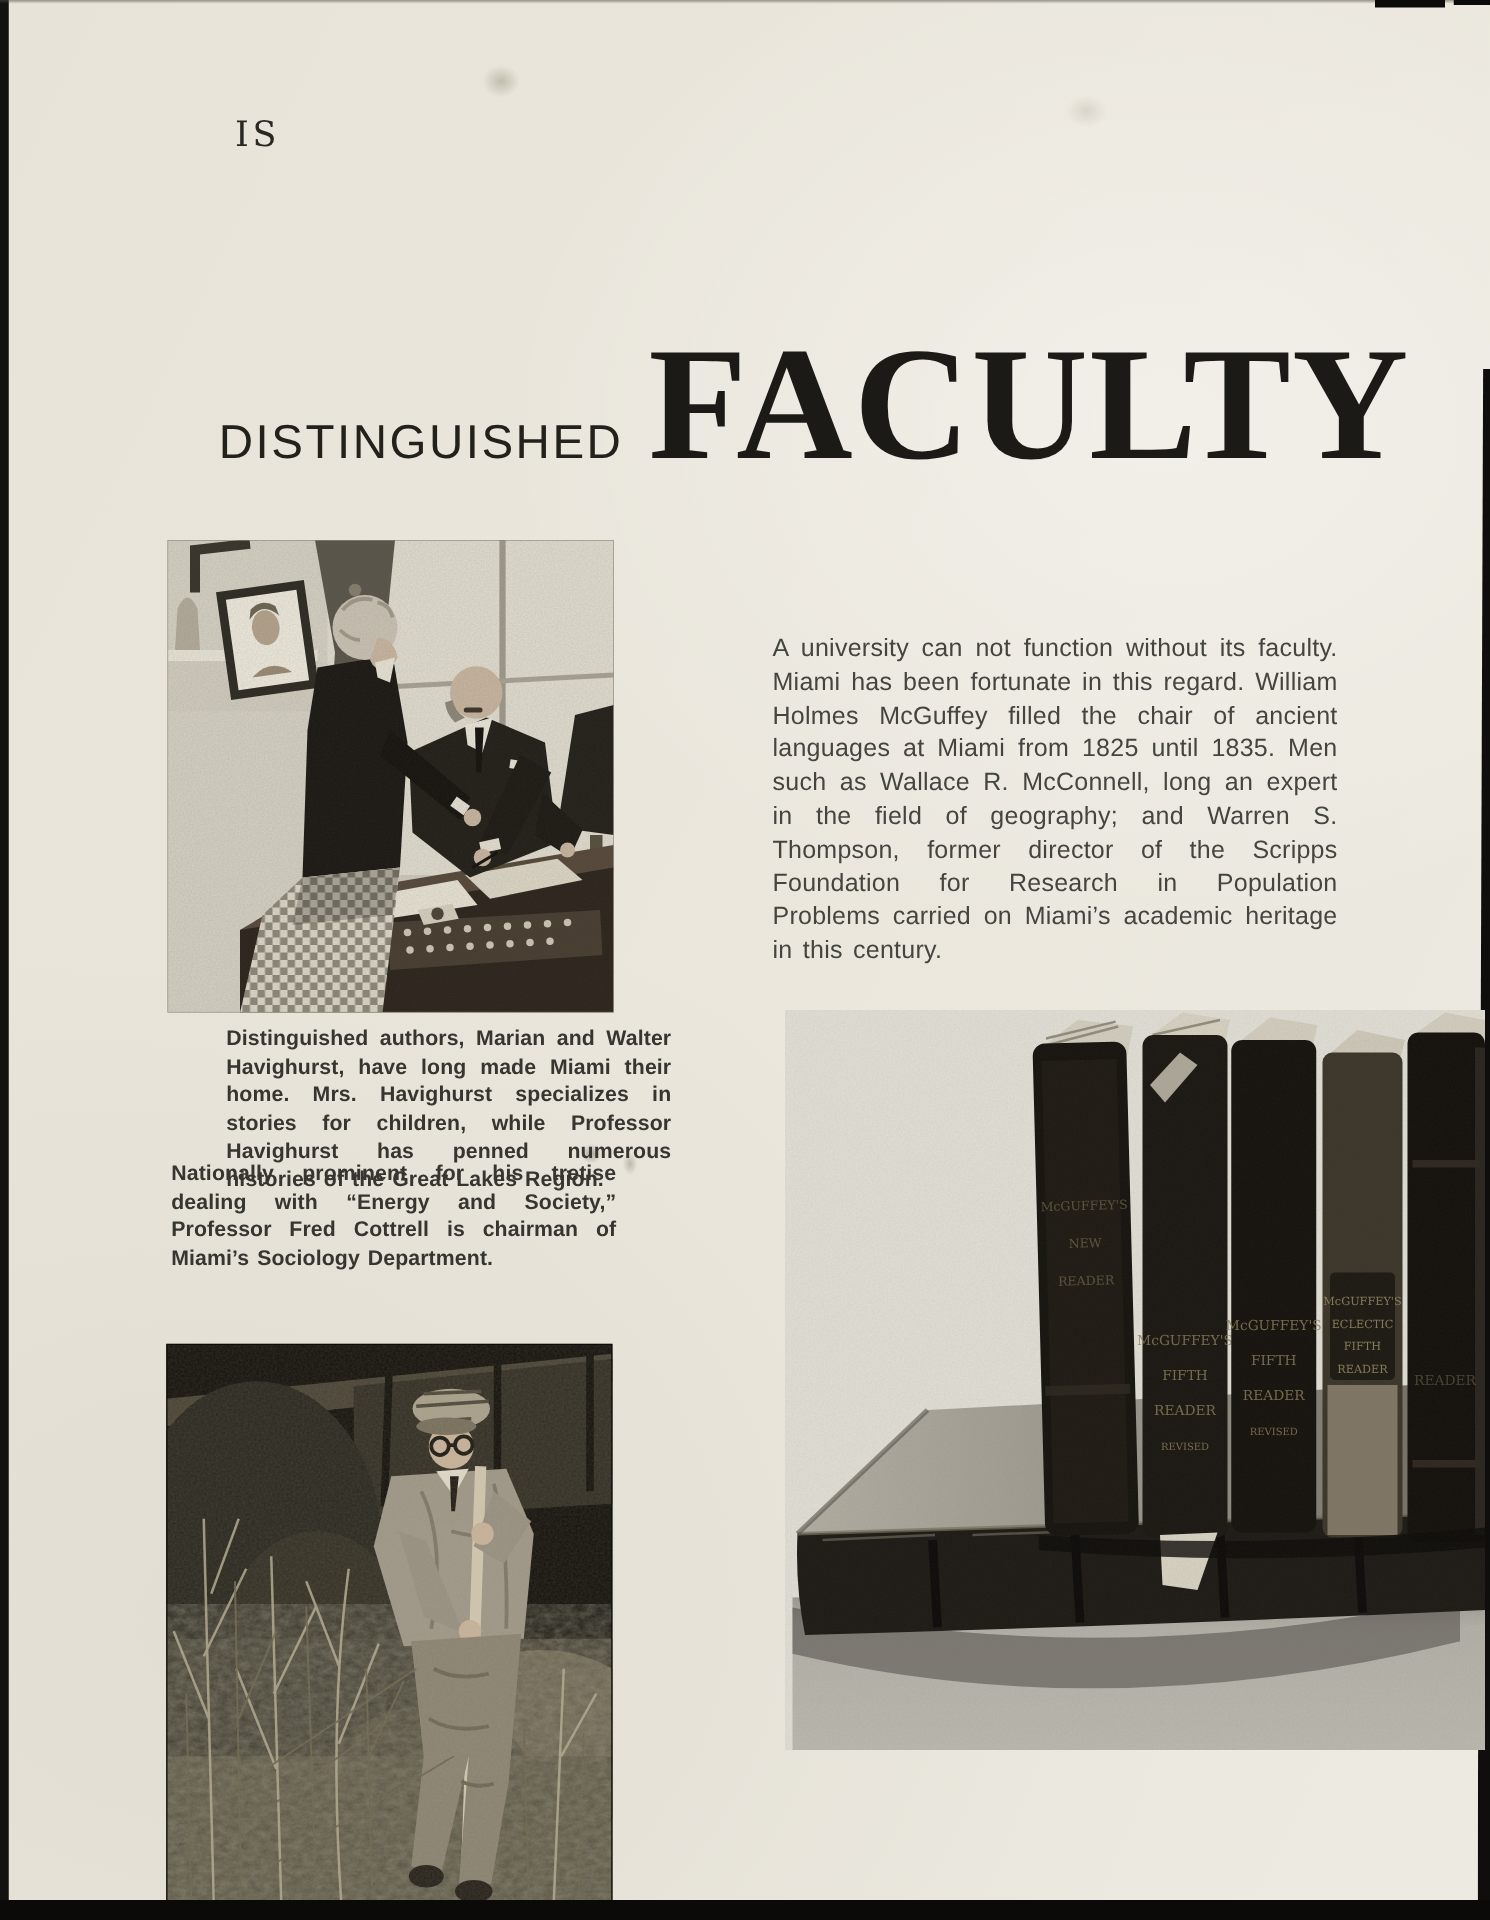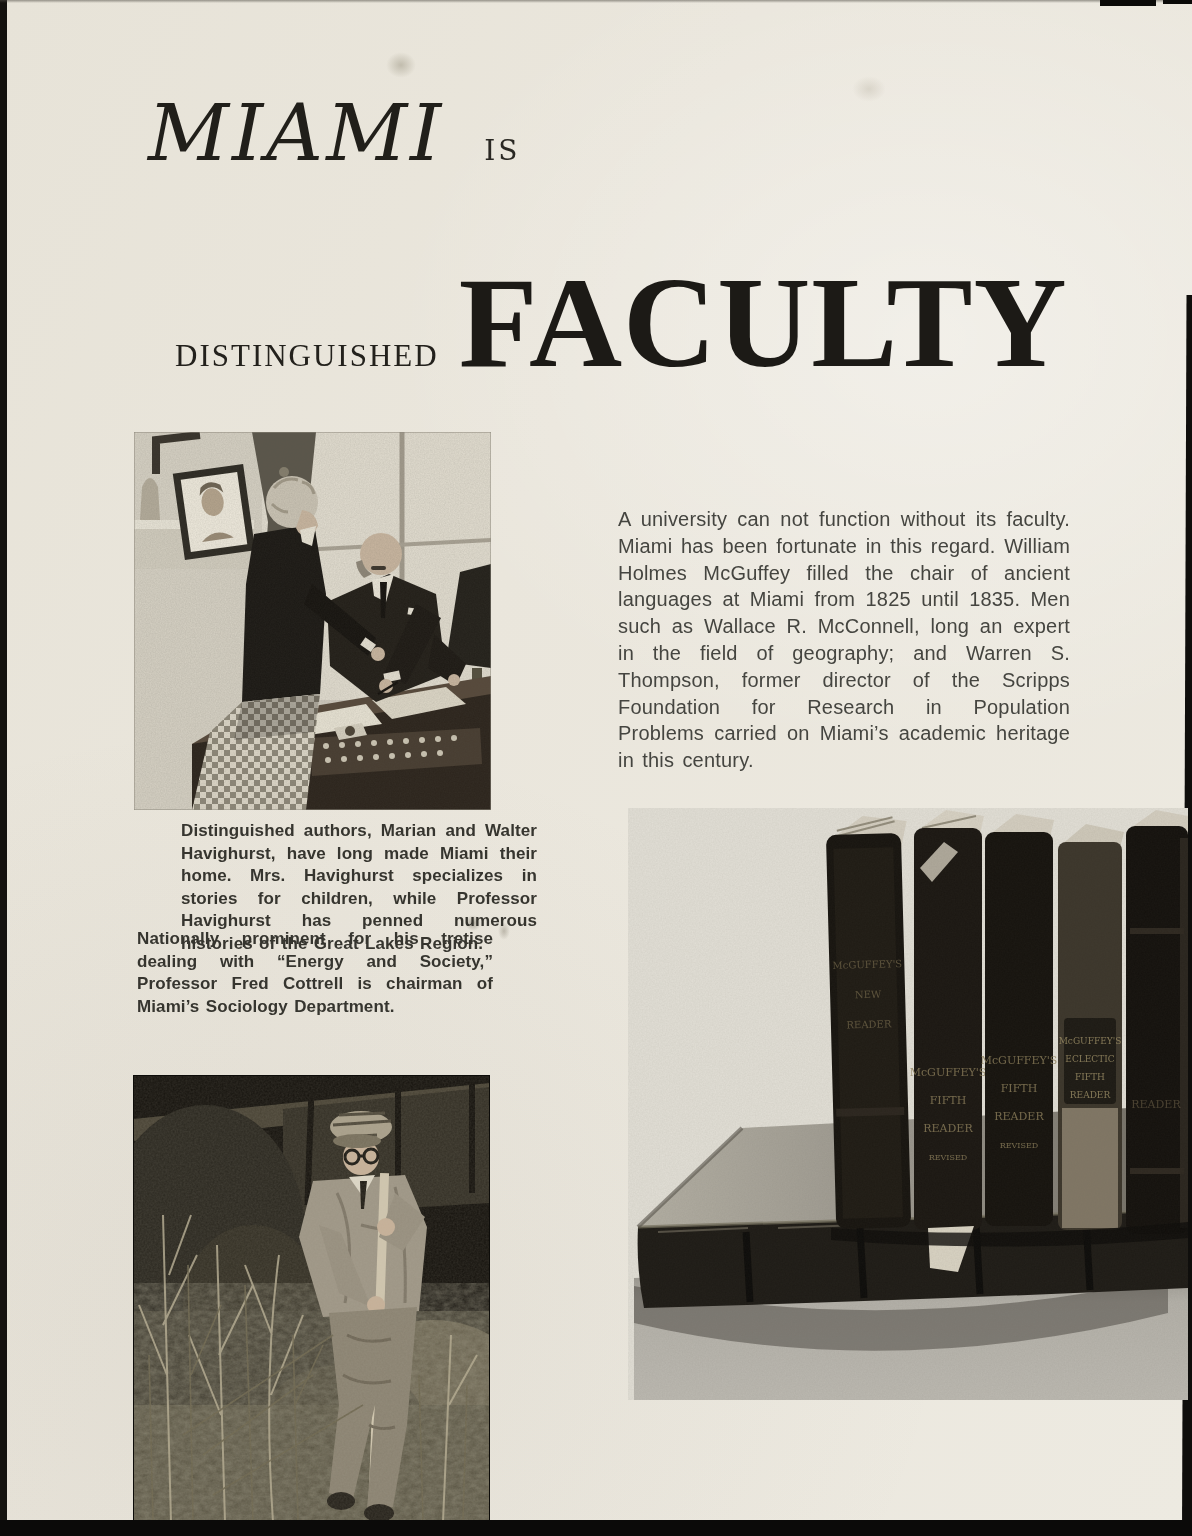--- a/index.html
+++ b/index.html
@@ -26,21 +26,21 @@
   .sm2{left:852px;top:76px;width:34px;height:26px;background:radial-gradient(#c9c4b6,rgba(201,196,182,0) 70%);opacity:.55;}
   .sm3{left:465px;top:915px;width:16px;height:16px;background:radial-gradient(#8e897b,rgba(142,137,123,0) 70%);opacity:.7;border-radius:40%;}
   .sm4{left:498px;top:922px;width:12px;height:18px;background:radial-gradient(#a09a8c,rgba(160,154,140,0) 70%);opacity:.6;}
   .sm5{left:455px;top:1225px;width:22px;height:20px;background:radial-gradient(#bab4a4,rgba(186,180,164,0) 70%);opacity:.5;}
 
   
   .kicker{position:absolute;left:148px;top:94px;display:flex;align-items:baseline;line-height:1;}
   .kicker .big{font-family:"DejaVu Serif", serif;font-style:italic;font-size:79px;letter-spacing:3px;color:#211f1a;}
   .kicker .small{font-family:"DejaVu Serif", serif;font-size:28px;letter-spacing:3px;margin-left:40px;color:#2a2823;}
   .deck{position:absolute;left:175px;top:258px;display:flex;align-items:baseline;line-height:1;white-space:nowrap;}
-  .deck .sub{font-family:Liberation Serif, serif;font-size:31px;letter-spacing:2px;color:#23211c;}
+  .deck .sub{font-family:Liberation Sans, sans-serif;font-size:38px;letter-spacing:2px;color:#23211c;}
   .deck .huge{font-family:"Liberation Serif", serif;font-weight:700;font-size:129px;letter-spacing:1px;margin-left:20px;color:#1c1a16;}
 
   
   .intro{
     position:absolute;left:618px;top:474px;width:452px;
     font-size:20px;line-height:26.8px;letter-spacing:.2px;word-spacing:2.5px;
     text-align:justify;color:#454540;margin-top:32px;
   }
   .cap{
     position:absolute;width:356px;font-weight:700;
@@ -66,21 +66,20 @@
   <div class="edge-right"></div>
   <div class="mark-a"></div>
   <div class="mark-b"></div>
   <div class="smudge sm1"></div>
   <div class="smudge sm2"></div>
   <div class="smudge sm3"></div>
   <div class="smudge sm4"></div>
   <div class="smudge sm5"></div>
 
   <div class="kicker">
-    <span class="big">MIAMI</span>
     <span class="small">IS</span>
   </div>
   <div class="deck">
     <span class="sub">DISTINGUISHED</span>
     <span class="huge">FACULTY</span>
   </div>
 
   <figure class="ph1" role="img" aria-label="Marian Havighurst standing beside Walter Havighurst as he writes at his desk">
     <svg width="357" height="378" viewBox="0 0 357 378">
       <defs>

